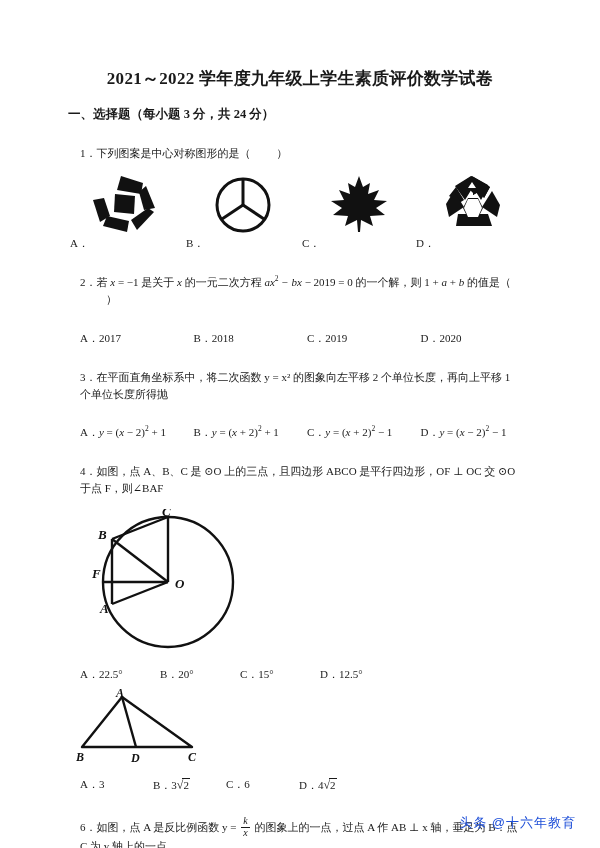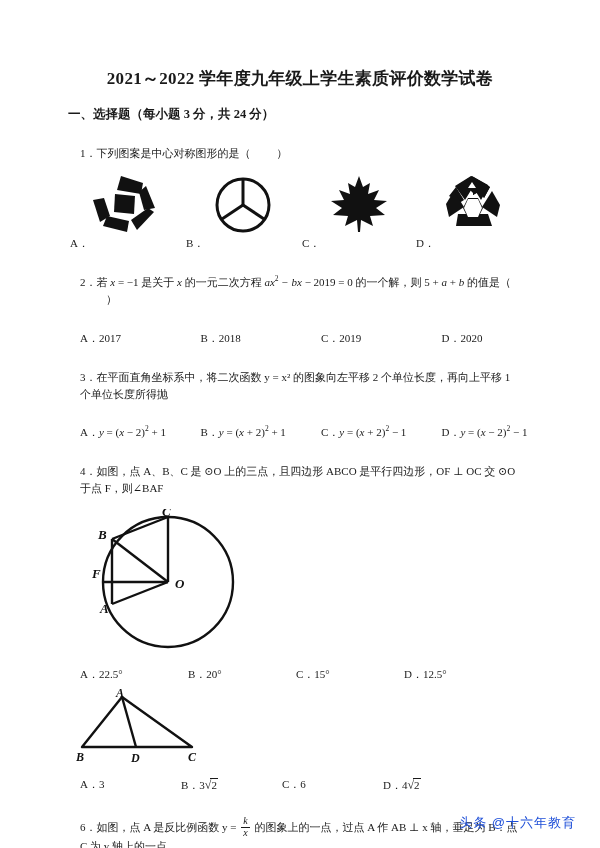--- a/index.html
+++ b/index.html
@@ -65,21 +65,20 @@
     padding-top:4px;
     padding-left:2px;
   }
   .opts{
     font-size:11px;
     line-height:1.55;
     margin:0;
     padding-top:9px;
     padding-left:14px;
     display:flex;
-    gap:28px;
   }
   .opts .op{display:inline-block;}
   .opts.w4 .op{width:118px;}
   .opts.w4s .op{width:80px;}
   .opts.w4n .op{width:73px;}
 
   i.v{font-style:italic;font-family:"Liberation Serif",serif;}
   sup{font-size:7.5px;vertical-align:super;line-height:0;}
   .blank{display:inline-block;width:26px;}
 
@@ -215,21 +214,21 @@
     </div>
 
     <div class="opt-letter-row">
       <span style="left:4px;">A．</span>
       <span style="left:120px;">B．</span>
       <span style="left:236px;">C．</span>
       <span style="left:350px;">D．</span>
     </div>
 
     <div class="qline">
-      <span>2．</span><span>若 </span><i class="v">x</i><span> = −1 是关于 </span><i class="v">x</i><span> 的一元二次方程 </span><i class="v">ax</i><sup>2</sup><i class="v"> − bx</i><span> − 2019 = 0</span><span> 的一个解，则 5 + </span><i class="v">a</i><span> + </span><i class="v">b</i><span> 的值是（</span><span class="blank"></span><span>）</span>
+      <span>2．</span><span>若 </span><i class="v">x</i><span> = −1 是关于 </span><i class="v">x</i><span> 的一元二次方程 </span><i class="v">ax</i><sup>2</sup><i class="v"> − bx</i><span> − 2019 = 0</span><span> 的一个解，则 1 + </span><i class="v">a</i><span> + </span><i class="v">b</i><span> 的值是（</span><span class="blank"></span><span>）</span>
     </div>
     <div class="opts w4">
       <span class="op">A．2017</span>
       <span class="op">B．2018</span>
       <span class="op">C．2019</span>
       <span class="op">D．2020</span>
     </div>
 
     <div class="qline">
       <span>3．</span><span>在平面直角坐标系中，将二次函数 y = x² 的图象向左平移 2 个单位长度，再向上平移 1 个单位长度所得抛</span>

